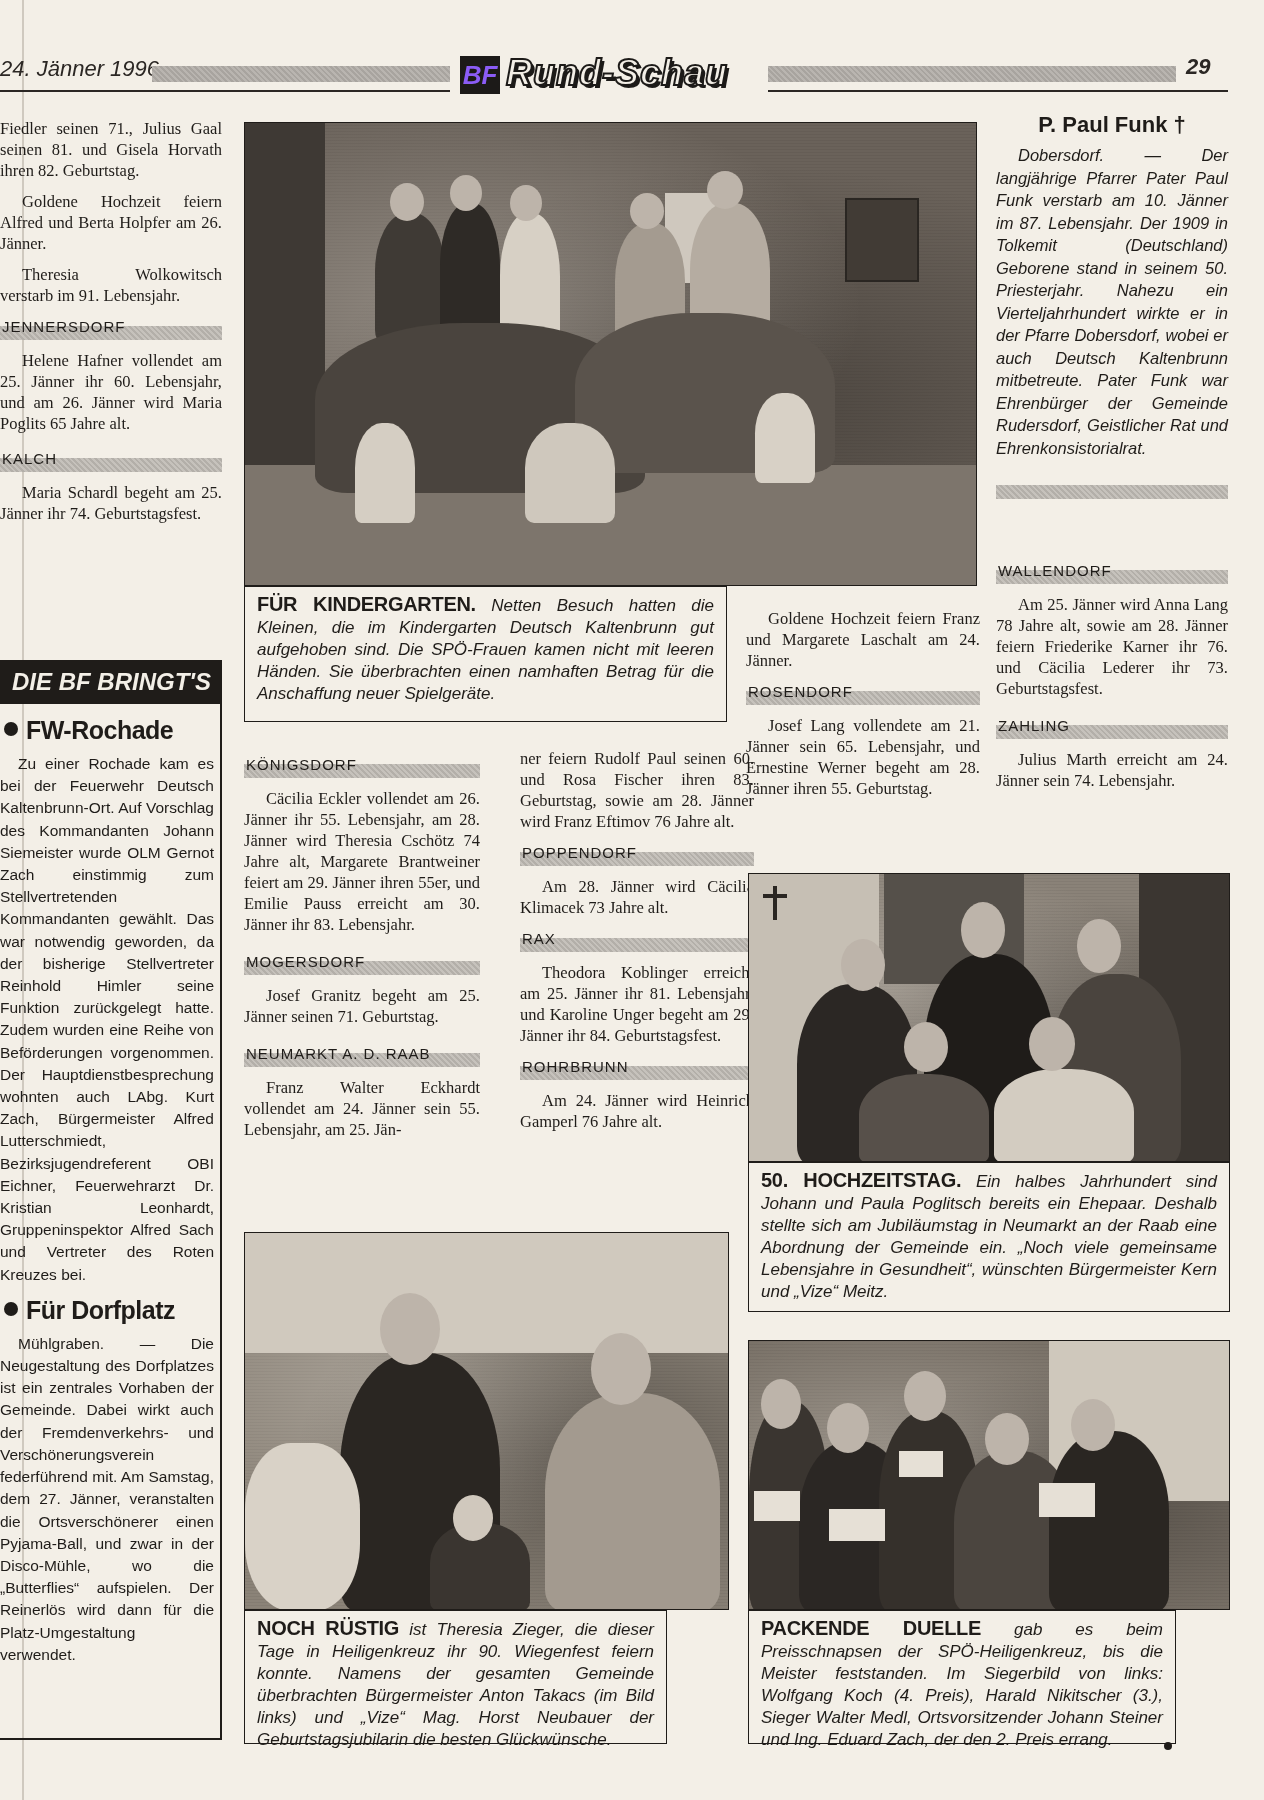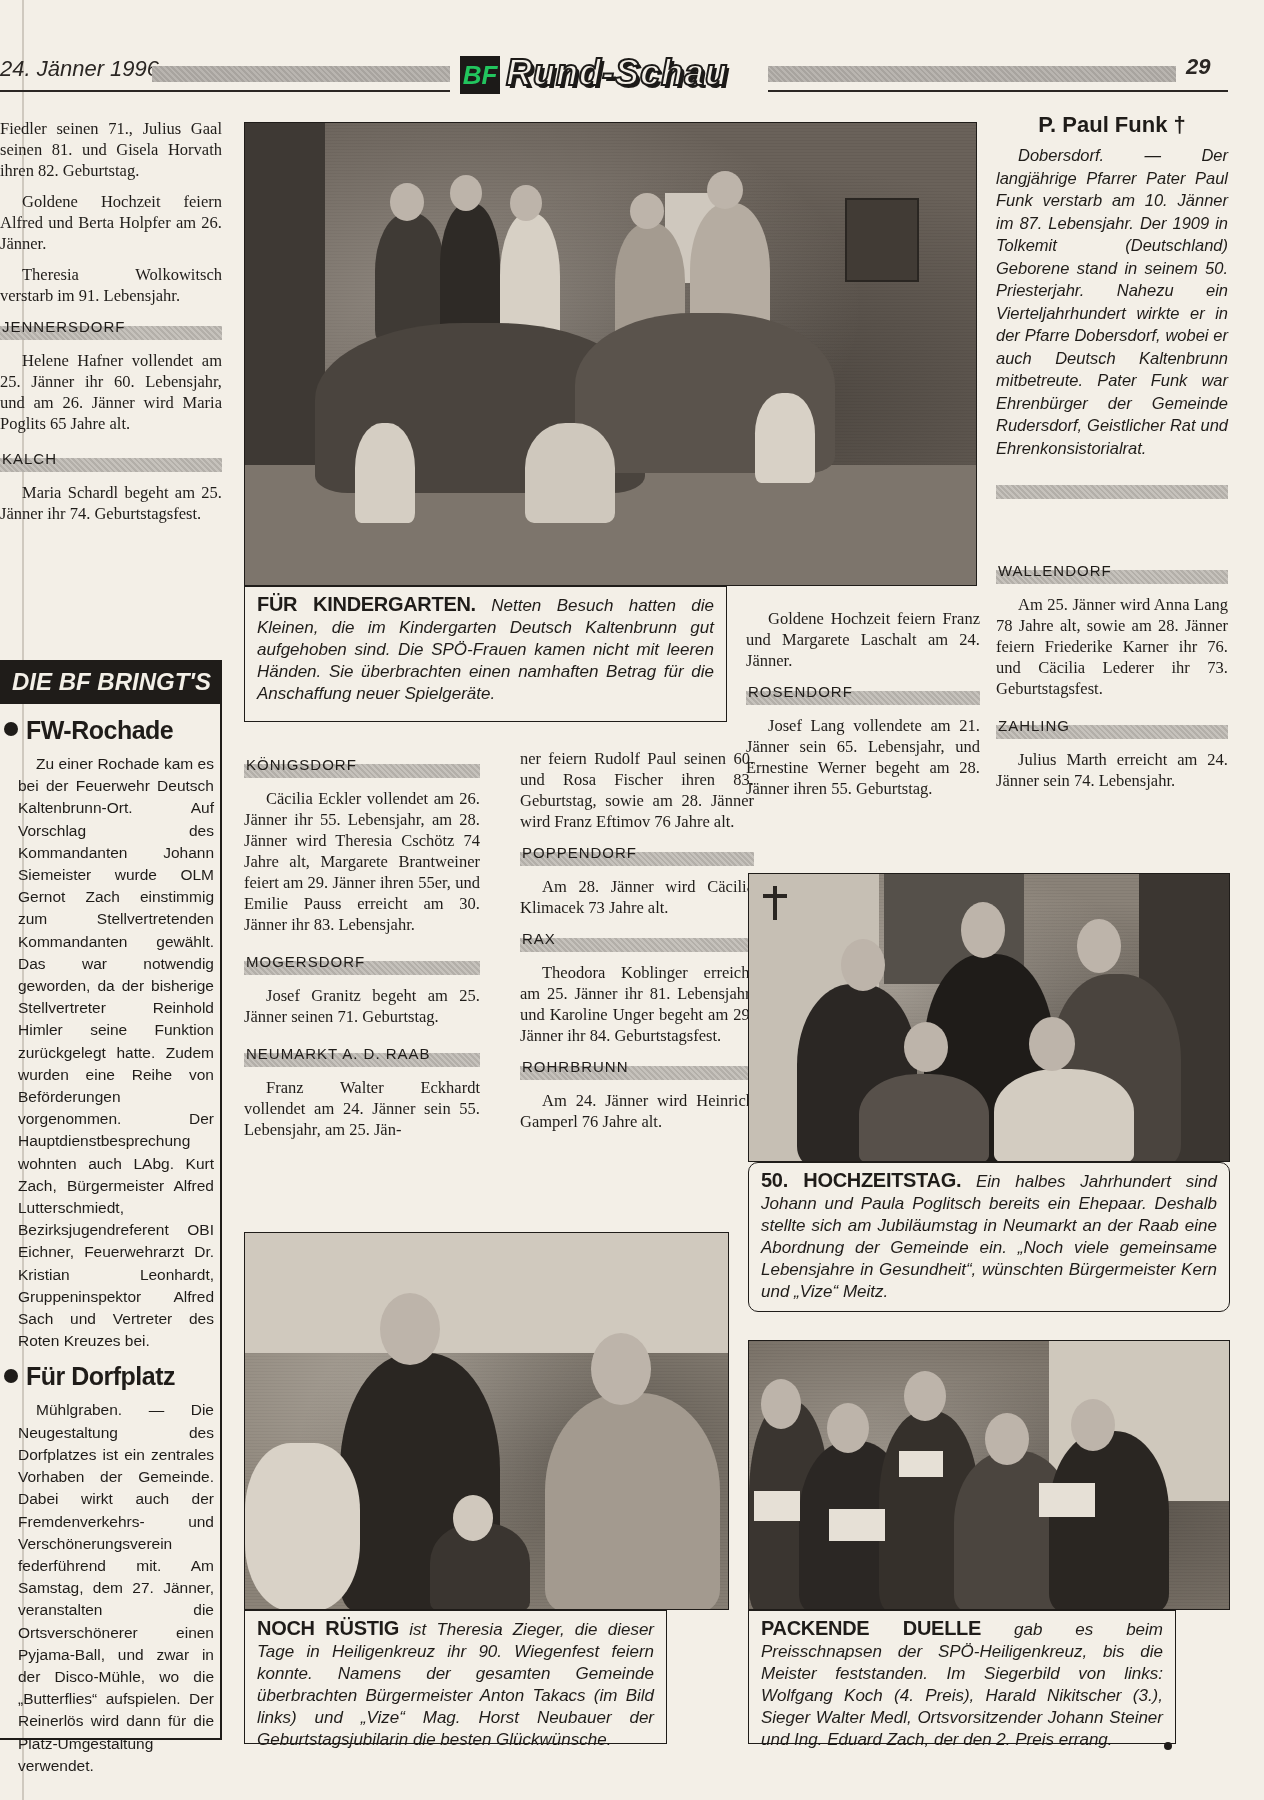--- a/index.html
+++ b/index.html
@@ -10,21 +10,21 @@
     color:#1f1c19;
   }
   .abs { position:absolute; }
   .scanline { position:absolute; left:22px; top:0; width:2px; height:1800px; background:#cfc9bf; }
 
   
   .hdr-date { left:0; top:56px; font-family:"Liberation Sans", sans-serif; font-style:italic; font-size:22px; color:#2b2724; }
   .hdr-bar { height:16px; top:66px;
     background:repeating-linear-gradient(45deg,#a8a49f 0 2px,#b9b5b0 2px 4px); }
   .hdr-rule { top:90px; height:2px; background:#2b2724; }
-  .logo-bf { left:460px; top:56px; width:36px; height:34px; background:#1c1a18; color:#22c55e;
+  .logo-bf { left:460px; top:56px; width:36px; height:34px; background:#1c1a18; color:#8b5cf6;
     font-family:"Liberation Sans", sans-serif; font-weight:bold; font-style:italic; font-size:26px;
     text-align:center; line-height:34px; border:2px solid #1c1a18; }
   .logo-name { left:506px; top:52px; font-family:"Liberation Sans", sans-serif; font-weight:bold; font-style:italic;
     font-size:36px; color:#f3efe7; -webkit-text-stroke:2px #1c1a18; text-shadow:3px 3px 0 #1c1a18; letter-spacing:1px; }
   .page-num { left:1186px; top:54px; font-family:"Liberation Sans", sans-serif; font-style:italic; font-weight:bold; font-size:22px; color:#2b2724; }
 
   
   .txt { font-size:16.5px; line-height:21px; text-align:justify; hyphens:manual; }
   .txt p { margin:0 0 10px 0; text-indent:22px; }
   .sans { font-family:"Liberation Sans", sans-serif; }
@@ -37,21 +37,21 @@
   .sec .lbl { position:relative; font-family:"Liberation Sans", sans-serif; font-size:15px; letter-spacing:1px;
     text-transform:uppercase; color:#1f1c19; padding-left:2px; background:transparent; }
   .sec .lbl::first-letter { font-size:22px; }
 
   
   .bring-title { left:0; top:660px; width:222px; height:44px; background:#1f1c19; color:#f3efe7;
     font-family:"Liberation Sans", sans-serif; font-weight:bold; font-style:italic; font-size:24px; line-height:44px; padding-left:12px; box-sizing:border-box; }
   .bring-box { left:0; top:704px; width:222px; height:1036px; border-right:2px solid #1f1c19; border-bottom:2px solid #1f1c19; box-sizing:border-box; }
   .bring-h { font-family:"Liberation Sans", sans-serif; font-weight:bold; font-size:25px; margin:12px 0 8px 4px; letter-spacing:-0.5px; }
   .bring-h .dot { display:inline-block; width:14px; height:14px; border-radius:50%; background:#1f1c19; margin-right:8px; vertical-align:middle; position:relative; top:-3px; }
-  .bring-txt { font-family:"Liberation Sans", sans-serif; font-size:15.5px; line-height:22.2px; text-align:justify; padding:0 6px 0 18px; }
+  .bring-txt { font-family:"Liberation Sans", sans-serif; font-size:15.5px; line-height:22.2px; text-align:justify; padding:0 6px 0 0; }
   .bring-txt p { margin:0; text-indent:18px; }
 
   
   .photo { background:#5d5650; border:1px solid #1f1c19; box-sizing:border-box; overflow:hidden; }
   .ph-grain { position:absolute; inset:0;
     background:
       radial-gradient(ellipse at 30% 40%, rgba(220,214,205,0.35), transparent 55%),
       radial-gradient(ellipse at 70% 60%, rgba(40,36,32,0.45), transparent 60%),
       repeating-linear-gradient(0deg, rgba(0,0,0,0.05) 0 1px, transparent 1px 3px); }
   .fig { position:absolute; border-radius:45% 45% 10% 10%; }
@@ -178,21 +178,21 @@
   <div class="fig" style="left:175px; top:80px; width:130px; height:210px; background:#1f1c19;"></div>
   <div class="fig" style="left:302px; top:100px; width:130px; height:190px; background:#4a443e;"></div>
   <div class="fig" style="left:110px; top:200px; width:130px; height:90px; background:#57504a;"></div>
   <div class="fig" style="left:245px; top:195px; width:140px; height:95px; background:#d3ccc1;"></div>
   <div class="head" style="left:92px; top:65px; width:44px; height:52px;"></div>
   <div class="head" style="left:212px; top:28px; width:44px; height:56px;"></div>
   <div class="head" style="left:328px; top:45px; width:44px; height:54px;"></div>
   <div class="head" style="left:155px; top:148px; width:44px; height:50px;"></div>
   <div class="head" style="left:280px; top:143px; width:46px; height:54px;"></div>
 </div>
-<div class="abs cap" style="left:748px; top:1162px; width:482px; height:150px;border-radius:10px;">
+<div class="abs cap" style="left:748px; top:1162px; width:482px; height:150px;">
   <span class="lead">50. HOCHZEITSTAG.</span>
   <span class="body">Ein halbes Jahrhundert sind Johann und Paula Poglitsch bereits ein Ehepaar. Deshalb stellte sich am Jubiläumstag in Neumarkt an der Raab eine Abordnung der Gemeinde ein. „Noch viele gemeinsame Lebensjahre in Gesundheit“, wünschten Bürgermeister Kern und „Vize“ Meitz.</span>
 </div>
 
 <div class="abs photo" style="left:244px; top:1232px; width:485px; height:378px; background:#8b8378;">
   <div class="ph-grain"></div>
   <div style="position:absolute; left:0; top:0; width:100%; height:120px; background:#d0c9be;"></div>
   <div class="fig" style="left:95px; top:120px; width:160px; height:258px; background:#2a2622;"></div>
   <div class="fig" style="left:300px; top:160px; width:175px; height:218px; background:#a39a8f;"></div>
   <div class="fig" style="left:185px; top:290px; width:100px; height:88px; background:#3a3530;"></div>

